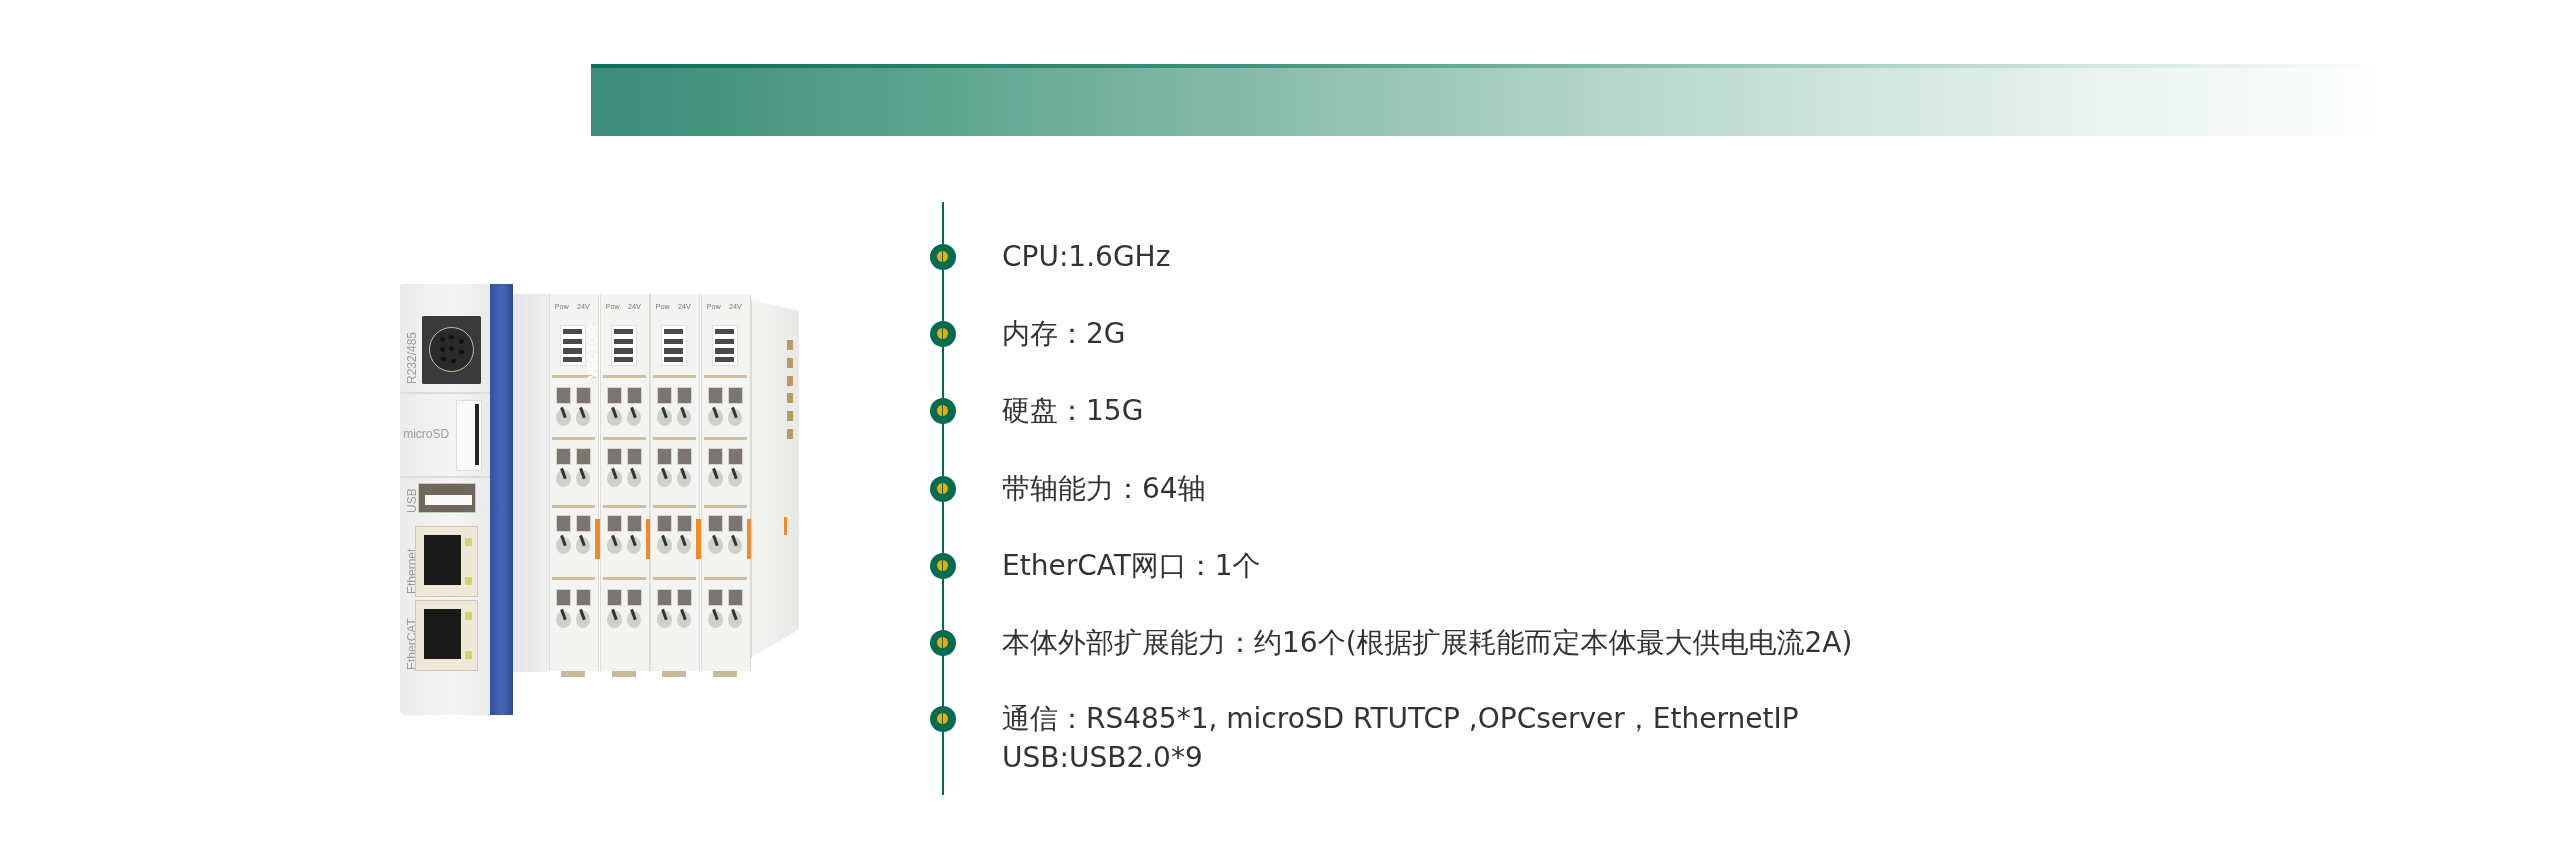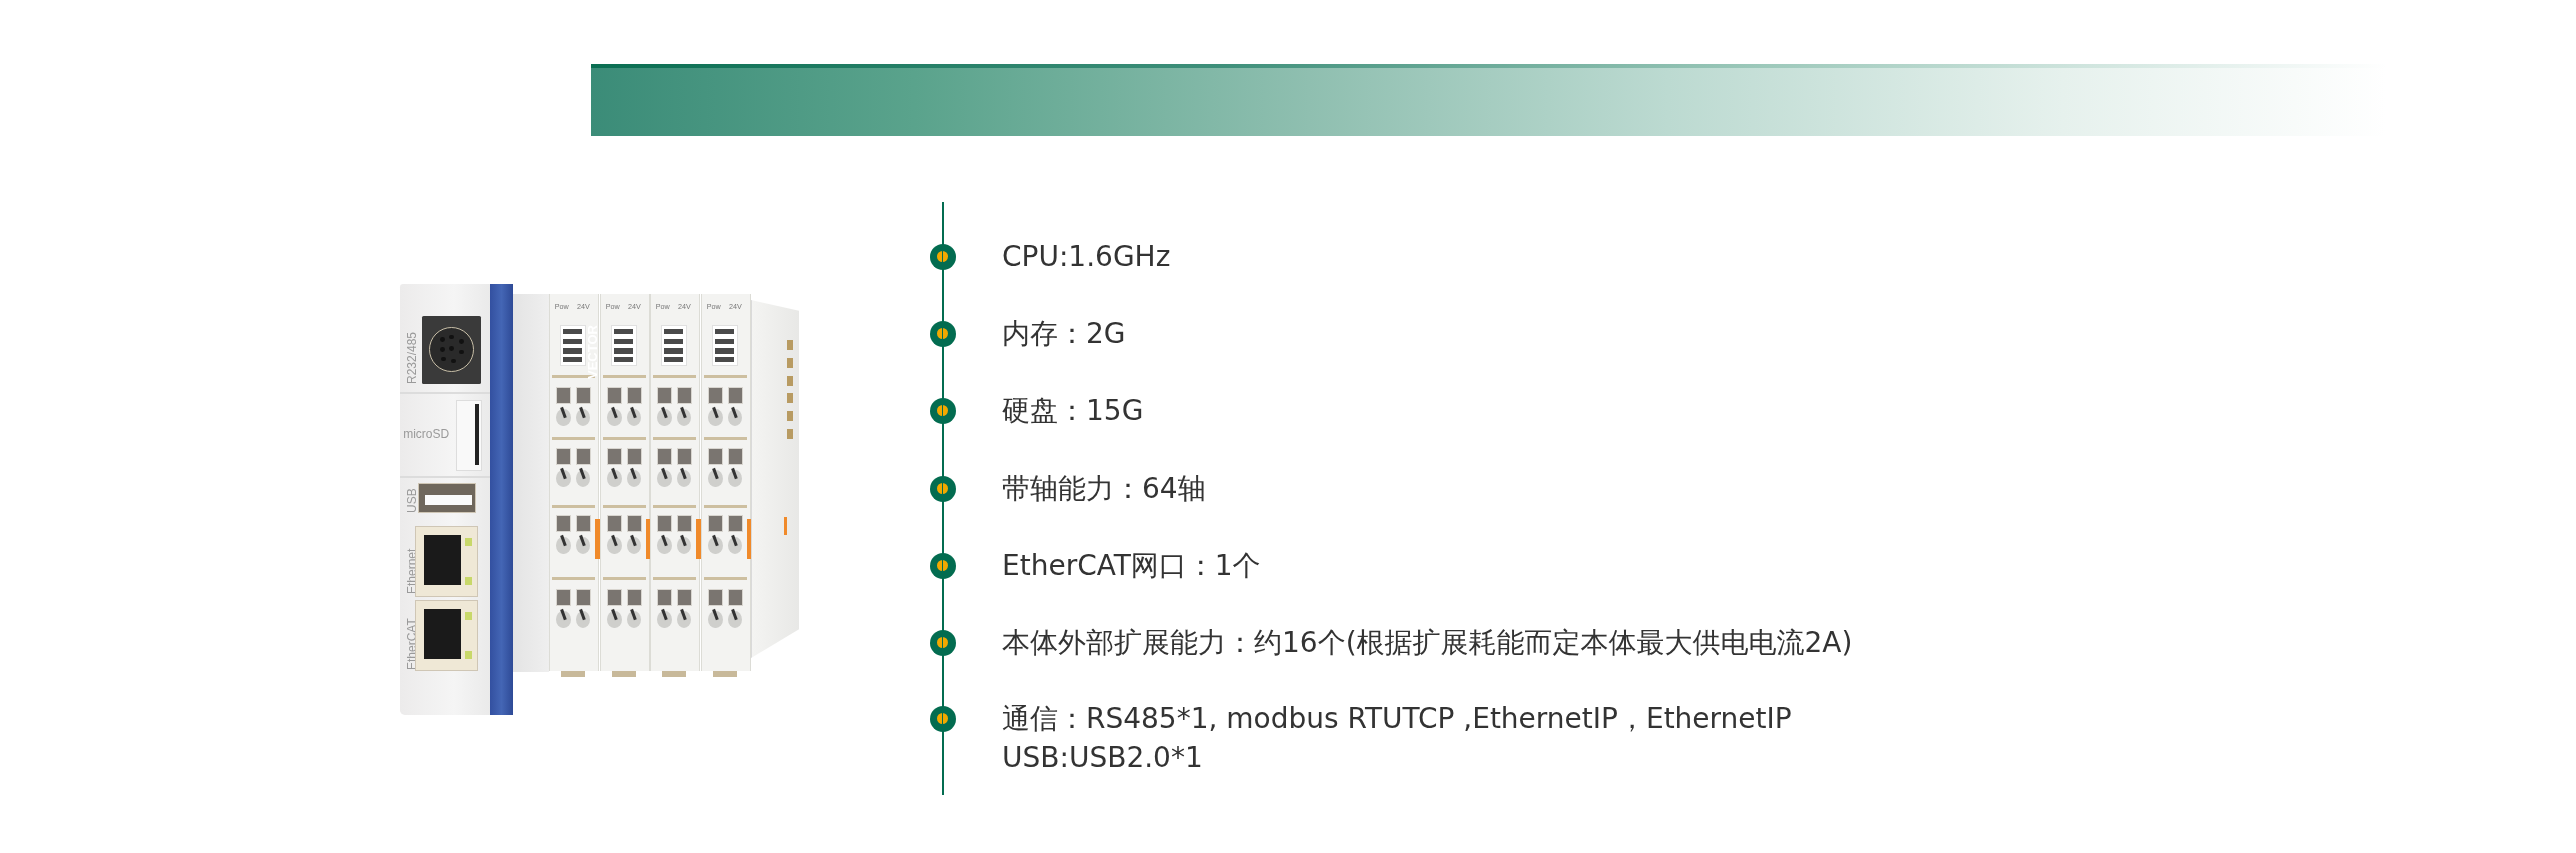--- a/index.html
+++ b/index.html
@@ -364,16 +364,16 @@
   <div class="bullet">
       <div class="bullet-inner"></div>
     </div>
   <span class="spec-text">本体外部扩展能力：约16个(根据扩展耗能而定本体最大供电电流2A)</span>
 </div>
 
 <div class="spec-item" style="top:706px;">
   <div class="bullet">
       <div class="bullet-inner"></div>
     </div>
-  <span class="spec-text">通信：RS485*1, modbus RTUTCP ,EthernetIP，EthernetIP</span>
-  <span class="spec-text" style="top:32px;">USB:USB2.0*1</span>
+  <span class="spec-text">通信：RS485*1, microSD RTUTCP ,OPCserver，EthernetIP</span>
+  <span class="spec-text" style="top:32px;">USB:USB2.0*9</span>
 </div>
 
 
 </body></html>

